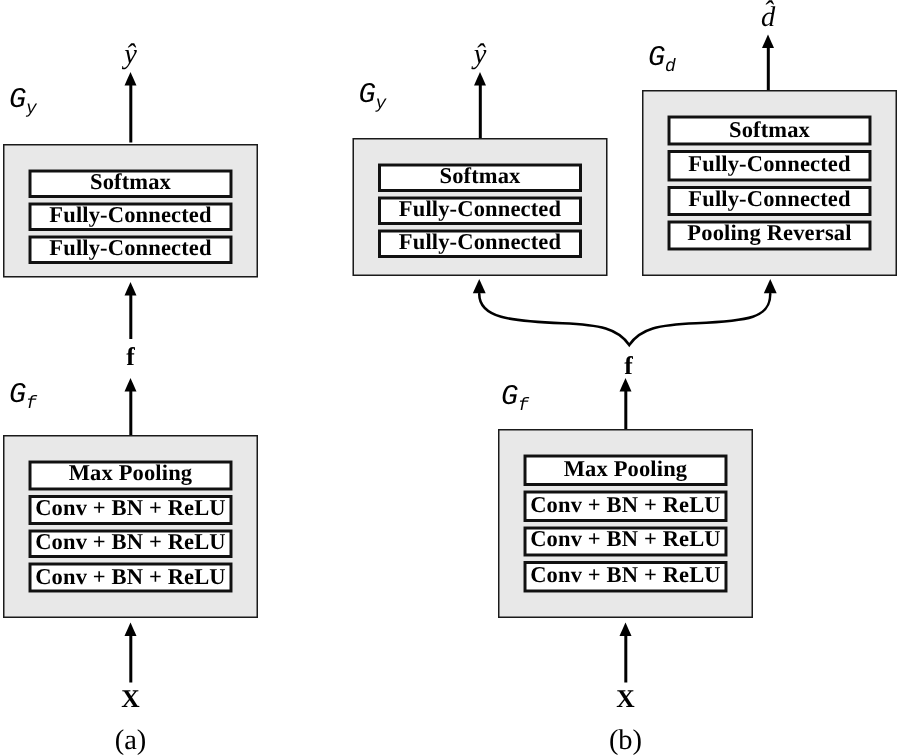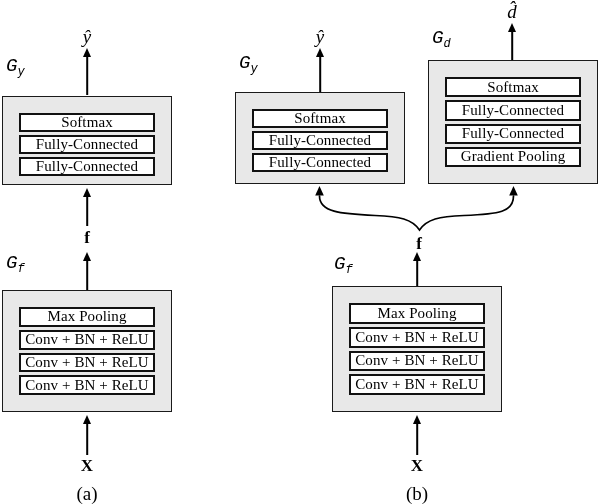--- a/index.html
+++ b/index.html
@@ -12,20 +12,21 @@
 
   
   .module{
     position:absolute;
     background:#e8e8e8;
     border:1px solid #1a1a1a;
     box-sizing:border-box;
     padding:16px;
     display:flex;flex-direction:column;
     gap:3px;
+    font-weight:bold;
   }
   .layer{
     background:#ffffff;
     border:2px solid #111111;
     box-sizing:border-box;
     flex:1 1 0;
     display:flex;align-items:center;justify-content:center;
     font-size:15px;
     line-height:1;
     letter-spacing:0.1px;
@@ -155,21 +156,21 @@
   </div>
 
   <div class="glabel" style="left:432px;top:27px;">
     <span>G</span><sub>d</sub>
   </div>
 
   <div class="module" style="left:428px;top:60px;width:170px;height:124px;">
     <div class="layer">Softmax</div>
     <div class="layer">Fully-Connected</div>
     <div class="layer">Fully-Connected</div>
-    <div class="layer">Gradient Pooling</div>
+    <div class="layer">Pooling Reversal</div>
   </div>
 
   <div class="brace" style="left:300px;top:184px;width:240px;height:50px;">
     <svg width="240" height="50" viewBox="0 0 240 50">
       <path d="M 19.5 12
                C 19.5 28, 40 30, 75 31.5
                C 100 32.5, 112 35, 119.5 46
                C 127 35, 139 32.5, 164 31.5
                C 199 30, 213.5 28, 213.5 12" fill="none" stroke="#000000" stroke-width="1.7" stroke-linecap="round"></path>
       <polygon points="19.5,2 15.2,11.5 23.8,11.5" fill="#000000"></polygon>

